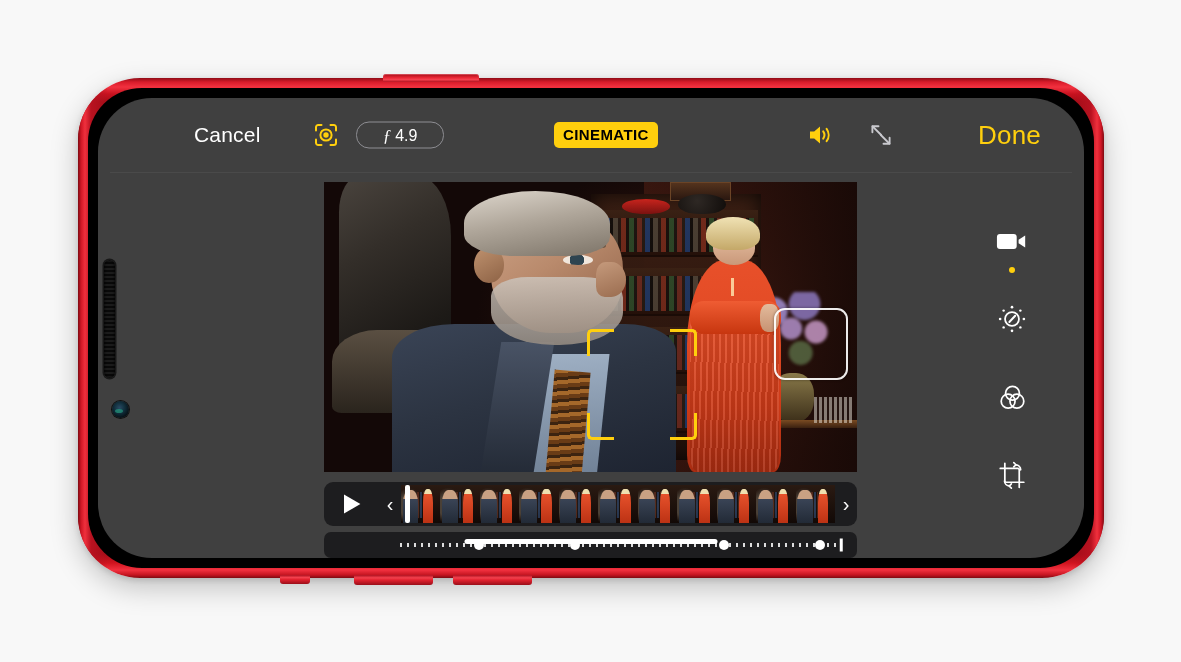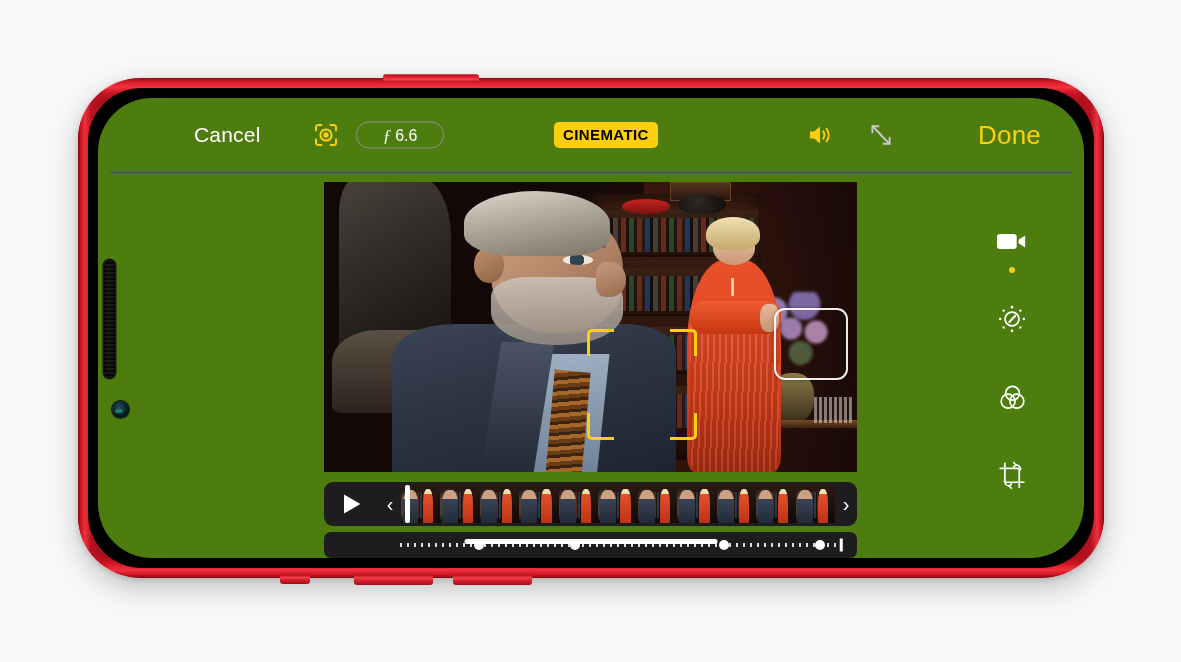--- a/index.html
+++ b/index.html
@@ -147,21 +147,21 @@
     background: rgba(40,180,140,.55);
     filter: blur(.6px);
   }
 
   
   .screen {
     position: absolute;
     left: 10px;  top: 10px;
     right: 10px; bottom: 10px;
     border-radius: 54px;
-    background: #4d7c0f;
+    background: #404040;
     overflow: hidden;
   }
 
   
   .toolbar {
     position: absolute;
     left: 0; right: 0;
     top: 0;
     height: 74px;
     display: flex;
@@ -746,21 +746,21 @@
                 <path d="M23 17.5v3.3a2.2 2.2 0 0 1-2.2 2.2h-3.3"></path>
                 <path d="M8.5 23H5.2A2.2 2.2 0 0 1 3 20.8v-3.3"></path>
               </g>
               <circle cx="13" cy="13" r="5.6" fill="none" stroke="#ffcf0d" stroke-width="2"></circle>
               <circle cx="13" cy="13" r="2.7" fill="#ffcf0d"></circle>
             </svg>
           </div>
 
           <div class="tb-fstop">
             <span class="fglyph">ƒ</span>
-            <span>6.6</span>
+            <span>4.9</span>
           </div>
 
           <div class="tb-mode">CINEMATIC</div>
 
           <div class="tb-speaker">
             <svg viewBox="0 0 30 24" width="30" height="24">
               <path d="M3 8.5h4.2L13 3.4v17.2L7.2 15.5H3z" fill="#ffcf0d"></path>
               <path d="M16.2 8.4a6.2 6.2 0 0 1 0 7.2" fill="none" stroke="#ffcf0d" stroke-width="2" stroke-linecap="round"></path>
               <path d="M19.6 5.8a10.4 10.4 0 0 1 0 12.4" fill="none" stroke="#ffcf0d" stroke-width="2" stroke-linecap="round"></path>
             </svg>

